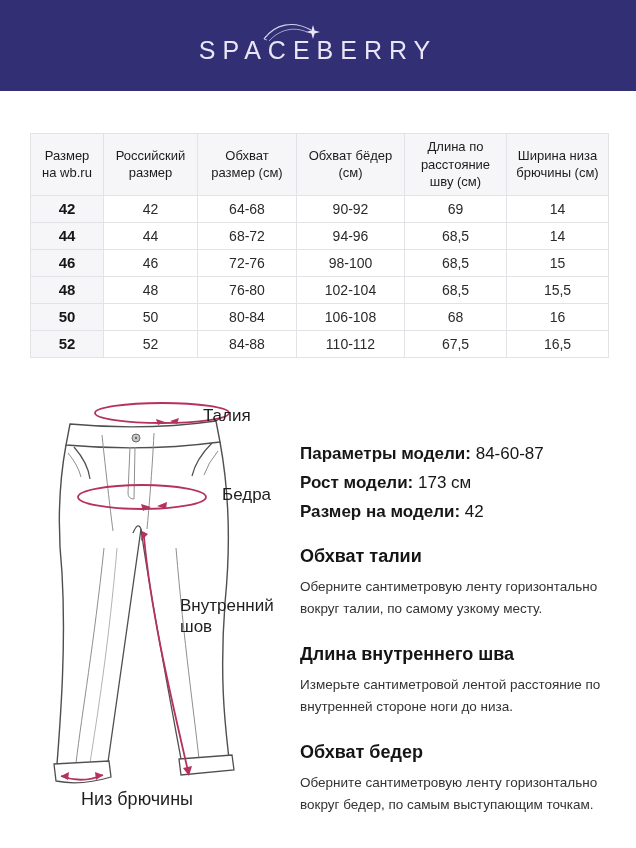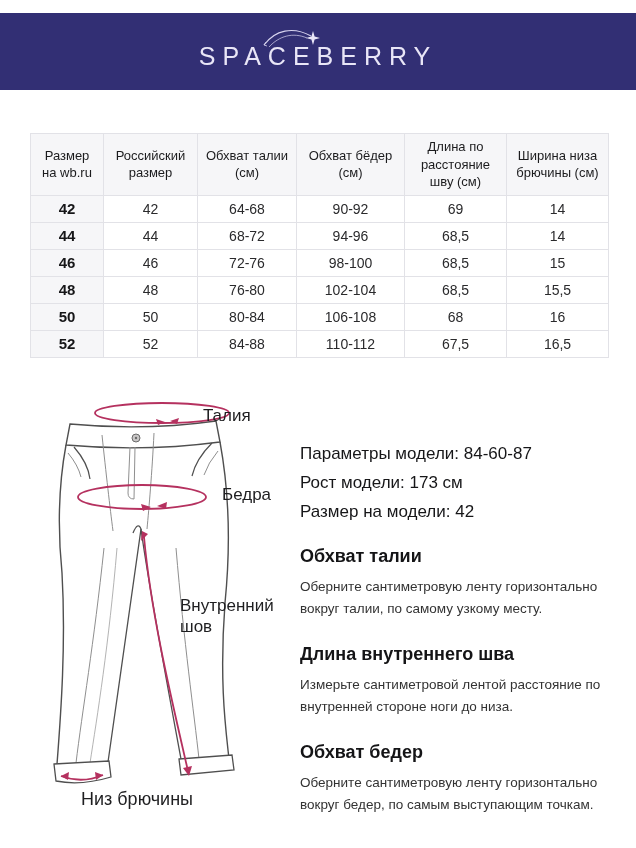--- a/index.html
+++ b/index.html
@@ -13,21 +13,21 @@
     --sketch-light:#9a9a9a;
   }
   *{box-sizing:border-box;margin:0;padding:0;}
   html,body{width:636px;}
   body{
     width:636px;height:848px;position:relative;background:#ffffff;
     font-family:"Liberation Sans", sans-serif;color:var(--ink);overflow:hidden;
   }
   
   .brand-bar{
-    position:absolute;left:0;top:13px;width:636px;height:77px;
+    position:absolute;left:0;top:0;width:636px;height:91px;
     background:var(--navy);display:flex;align-items:center;justify-content:center;
   }
   .logo-wrap{position:relative;display:inline-block;padding-top:10px;}
   .logo-text{
     color:#e9e6f7;font-size:25px;letter-spacing:7px;font-weight:400;
   }
   .logo-star{position:absolute;left:62px;top:-9px;}
   
   .size-table{
     position:absolute;left:30px;top:133px;width:578px;
@@ -46,21 +46,21 @@
   .diagram{position:absolute;left:20px;top:383px;width:290px;height:440px;}
   .diagram svg{position:absolute;left:0;top:0;}
   .diag-label{position:absolute;font-size:17px;font-weight:500;color:#1e1e20;}
   .label-waist{left:183px;top:23px;}
   .label-hips{left:202px;top:102px;}
   .label-inseam{left:160px;top:212px;width:110px;line-height:1.25;}
   .label-hem{left:45px;top:406px;font-size:18px;margin-left:16px;}
   
   .info-col{position:absolute;left:300px;top:444px;width:315px;}
   .model-line{font-size:17px;line-height:19px;margin-bottom:10px;color:#161618;}
-  .model-line .lbl{font-weight:normal;}
+  .model-line .lbl{font-weight:bold;}
   .guide-section{margin-top:25px;}
   .guide-section:first-of-type{margin-top:23px;}
   .guide-title{font-size:18px;font-weight:bold;color:#141416;margin-bottom:9px;}
   .guide-text{font-size:13.5px;line-height:1.6;color:var(--body);}
 </style>
 </head>
 <body>
 
 <header class="brand-bar">
   <div class="logo-wrap">
@@ -80,21 +80,21 @@
       <col style="width:94px">
       <col style="width:99px">
     <col style="width:108px">
       <col style="width:102px">
       <col style="width:102px">
   </colgroup>
   <thead>
     <tr>
         <th>Размер на wb.ru</th>
         <th>Российский размер</th>
-        <th>Обхват талии (см)</th>
+        <th>Обхват размер (см)</th>
         <th>Обхват бёдер (см)</th>
         <th>Длина по расстояние шву (см)</th>
         <th>Ширина низа брючины (см)</th>
       </tr>
   </thead>
   <tbody>
       <tr>
         <td>42</td>
         <td>42</td>
         <td>64-68</td>

